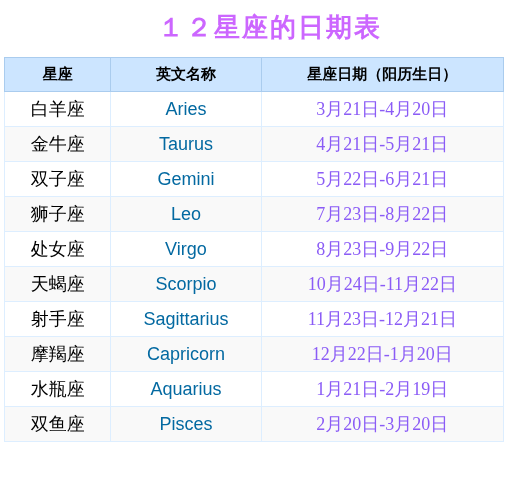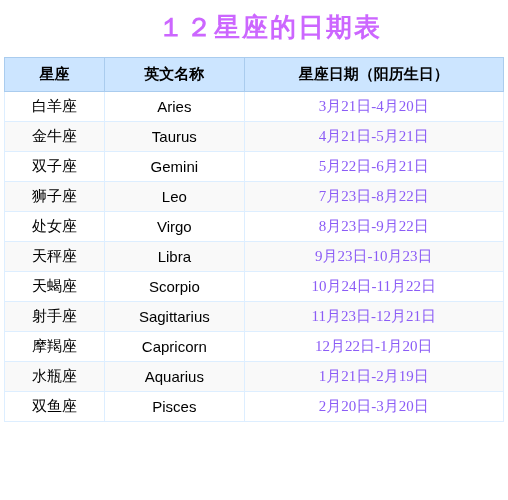--- a/index.html
+++ b/index.html
@@ -42,30 +42,30 @@
       border: 1px solid #aaccee;
     }
     tbody tr {
       background: #ffffff;
     }
     tbody tr:nth-child(even) {
       background: #f9f9f9;
     }
     tbody td {
       padding: 5px 10px;
-      font-size: 15px;
+      font-size: 18px;
       color: #111;
       text-align: center;
       border: 1px solid #ddeeff;
     }
     tbody td:first-child {
       color: #000;
     }
     tbody td:nth-child(2) {
-      color: #000000;
+      color: #0369a1;
       font-family: Arial, sans-serif;
     }
     tbody td:nth-child(3) {
       color: #8b5cf6;
     }
   </style>
 </head>
 <body>
 
 <h1 class="page-title">１２星座的日期表</h1>
@@ -98,25 +98,20 @@
         <td>狮子座</td>
         <td>Leo</td>
         <td>7月23日-8月22日</td>
       </tr>
       <tr>
         <td>处女座</td>
         <td>Virgo</td>
         <td>8月23日-9月22日</td>
       </tr>
       <tr>
-        <td>天秤座</td>
-        <td>Libra</td>
-        <td>9月23日-10月23日</td>
-      </tr>
-      <tr>
         <td>天蝎座</td>
         <td>Scorpio</td>
         <td>10月24日-11月22日</td>
       </tr>
       <tr>
         <td>射手座</td>
         <td>Sagittarius</td>
         <td>11月23日-12月21日</td>
       </tr>
       <tr>

